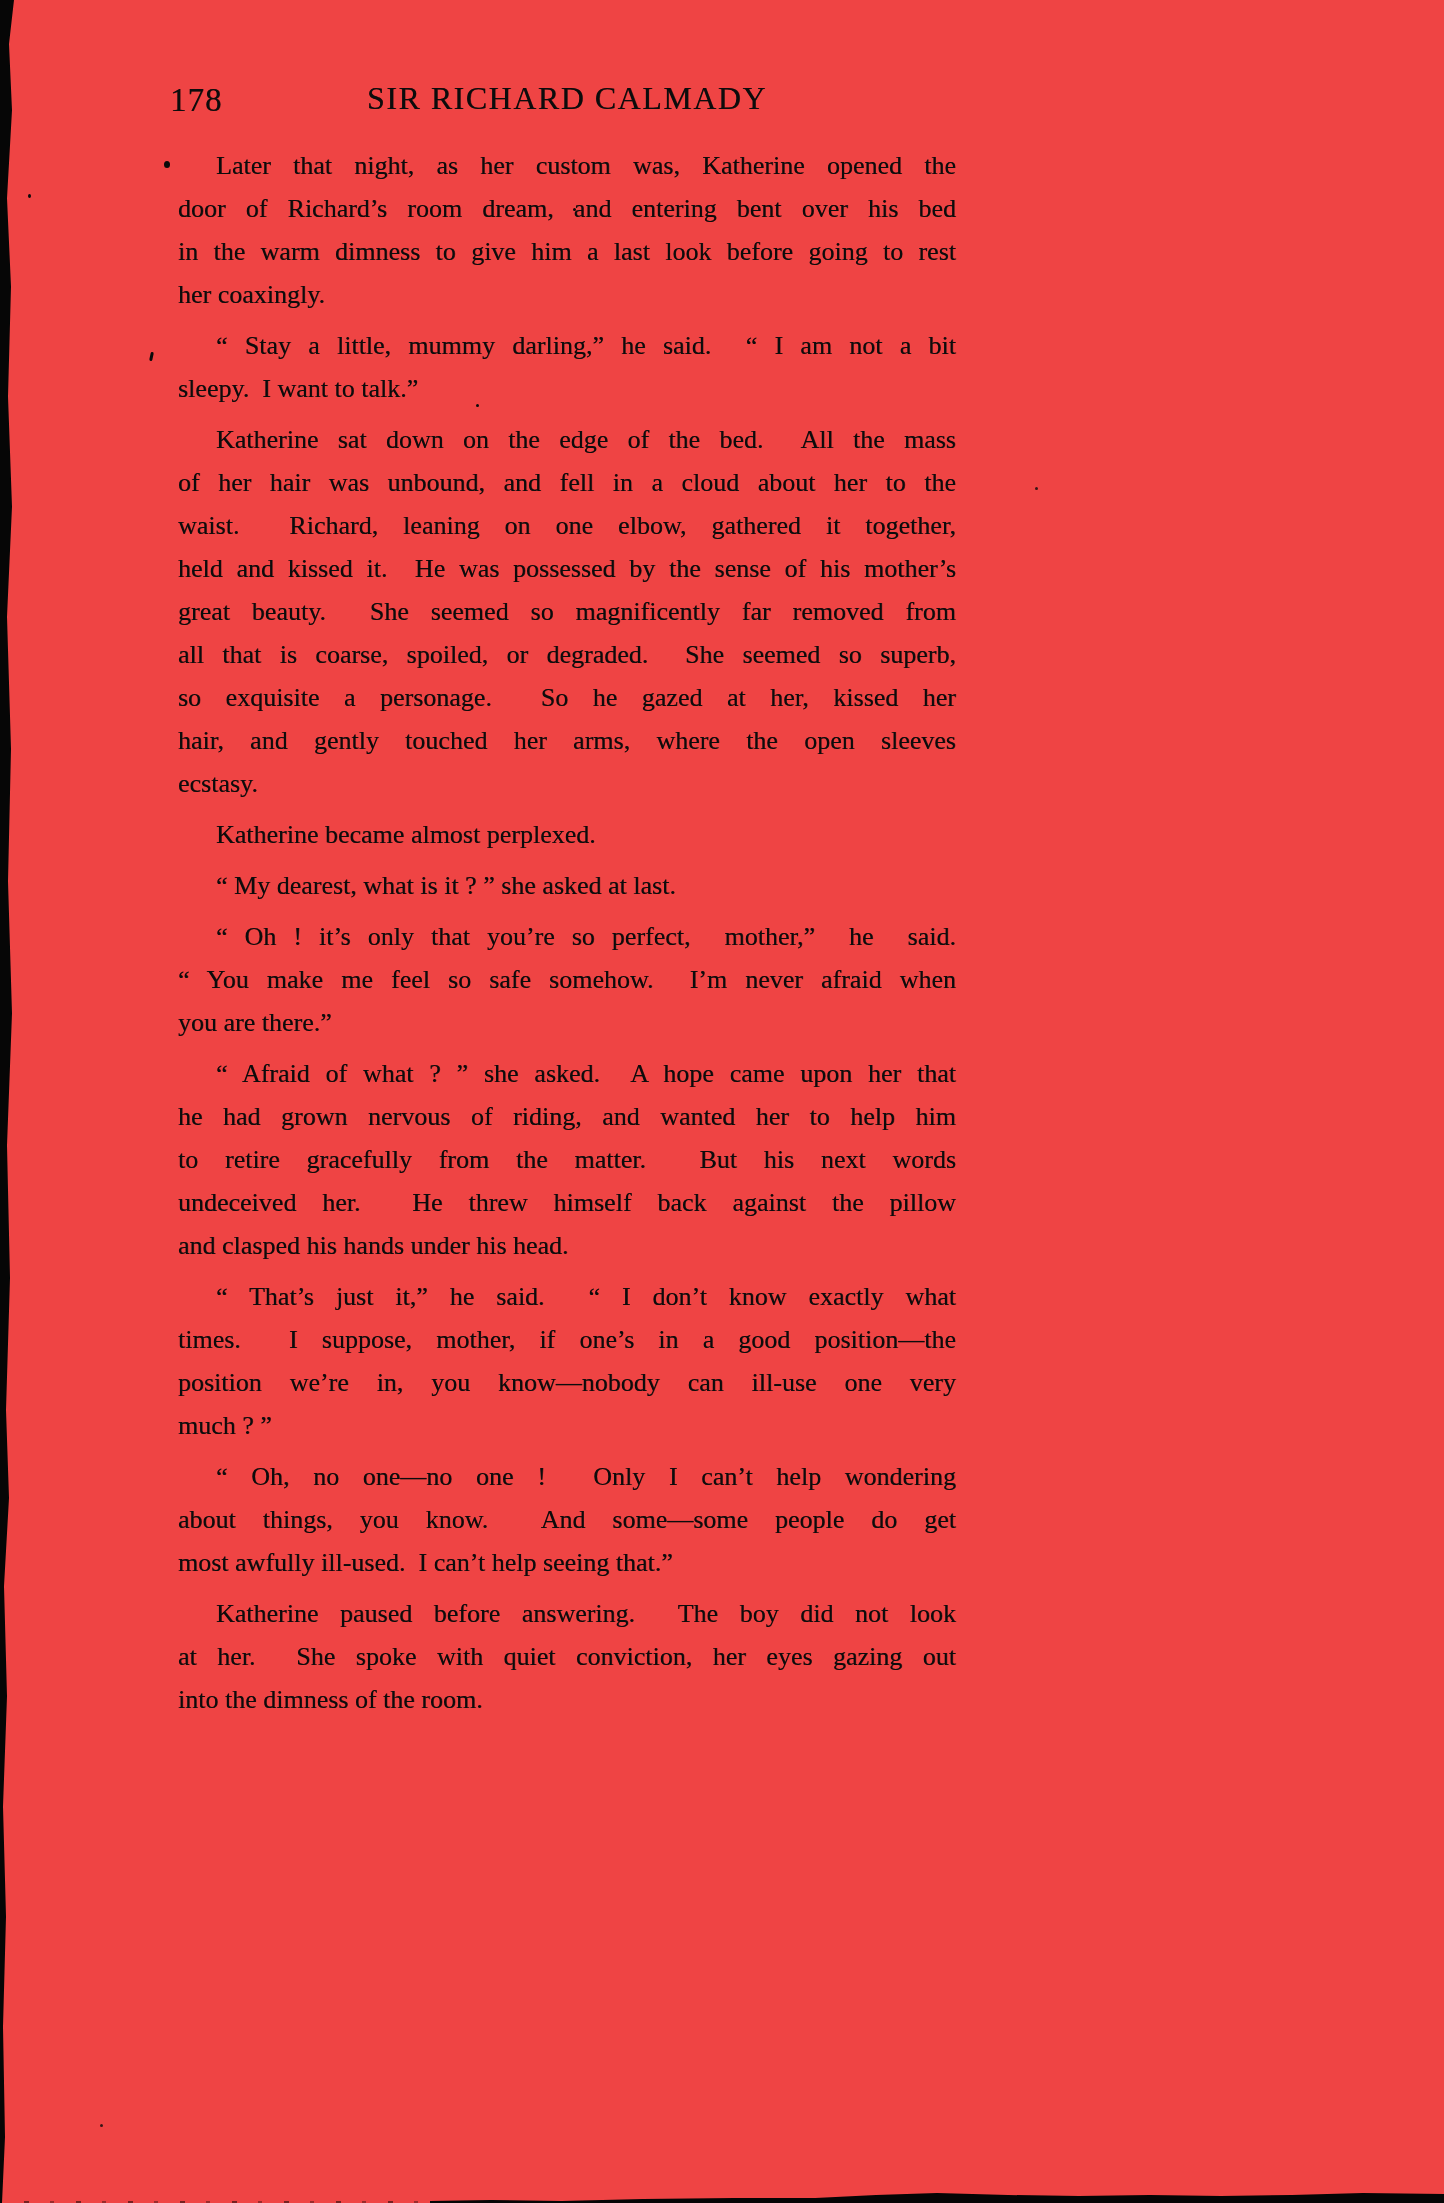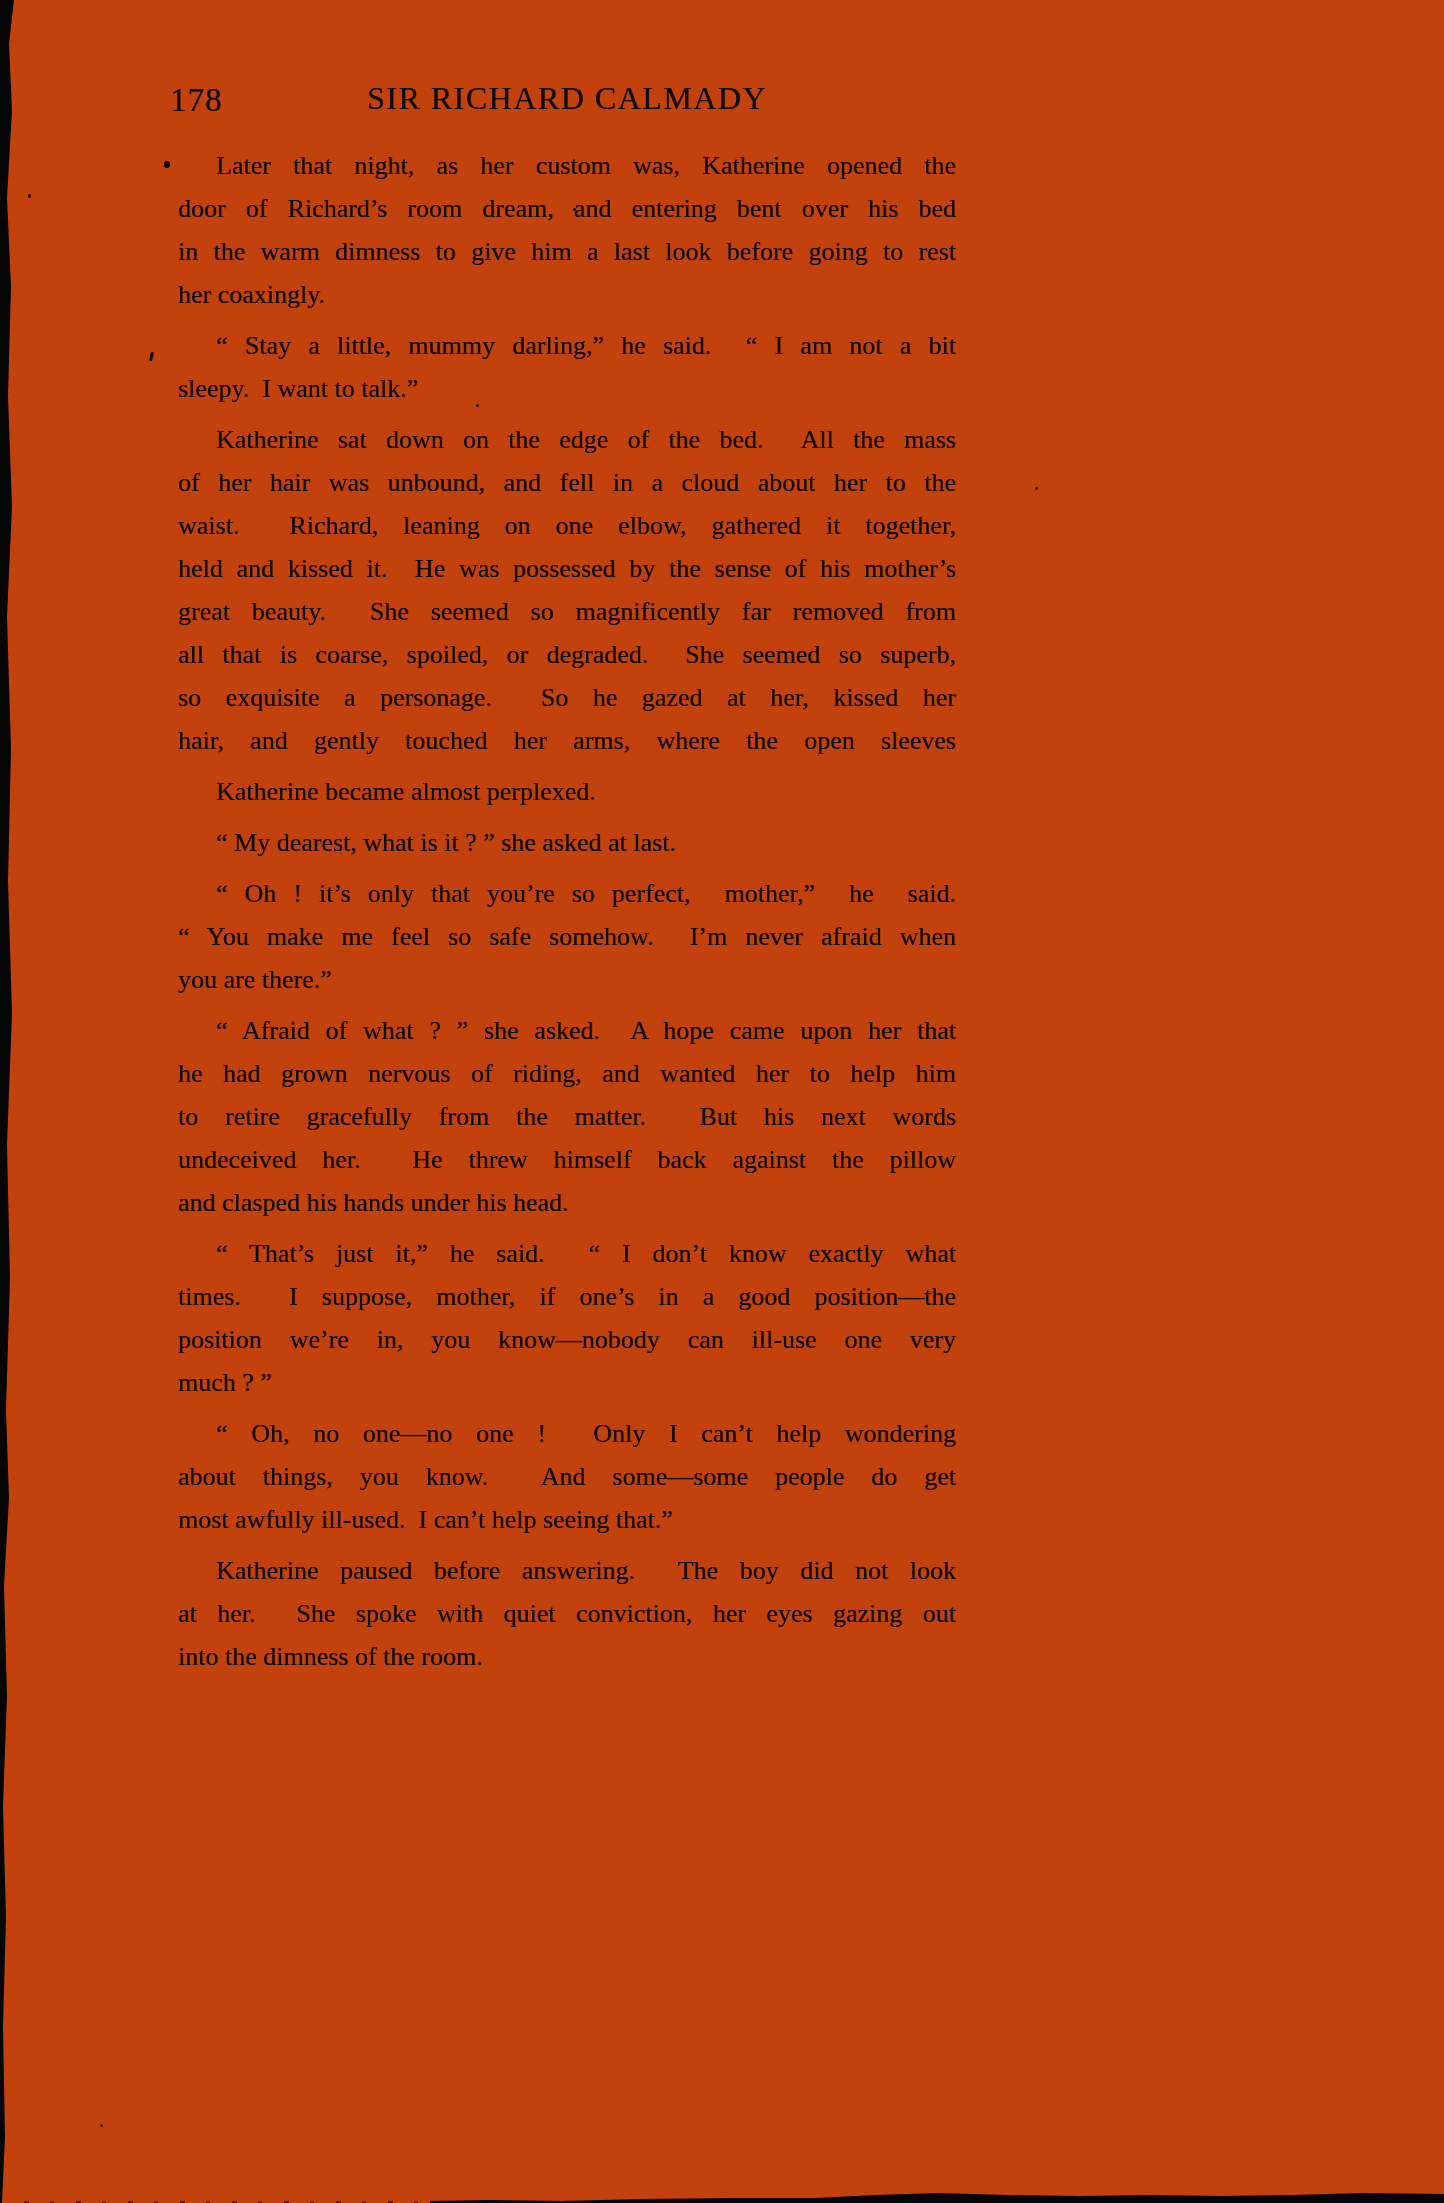--- a/index.html
+++ b/index.html
@@ -4,21 +4,21 @@
 <style>
   html, body {
     margin: 0; padding: 0;
     width: 1444px; height: 2203px;
     background: #ffffff;
     overflow: hidden;
   }
   .page {
     position: absolute; inset: 0;
     width: 1444px; height: 2203px;
-    background: #c2410c;
+    background: #ef4444;
     color: #0c0c0c;
     font-family: "Liberation Serif", "DejaVu Serif", serif;
   }
   
   .pagehead {
     position: absolute;
     left: 170px; top: 80px;
     width: 794px; height: 40px;
   }
   .pagenum {
@@ -110,20 +110,21 @@
       </div>
       <div class="para">
         <div class="line first">Katherine sat down on the edge of the bed.&nbsp; All the mass</div>
         <div class="line">of her hair was unbound, and fell in a cloud about her to the</div>
         <div class="line">waist.&nbsp; Richard, leaning on one elbow, gathered it together,</div>
         <div class="line">held and kissed it.&nbsp; He was possessed by the sense of his mother’s</div>
         <div class="line">great beauty.&nbsp; She seemed so magnificently far removed from</div>
         <div class="line">all that is coarse, spoiled, or degraded.&nbsp; She seemed so superb,</div>
         <div class="line">so exquisite a personage.&nbsp; So he gazed at her, kissed her</div>
         <div class="line">hair, and gently touched her arms, where the open sleeves</div>
+        <div class="line last">ecstasy.</div>
       </div>
       <div class="para">
         <div class="line first last">Katherine became almost perplexed.</div>
       </div>
       <div class="para">
         <div class="line first last">“ My dearest, what is it ? ” she asked at last.</div>
       </div>
       <div class="para">
         <div class="line first">“ Oh ! it’s only that you’re so perfect,&nbsp; mother,”&nbsp; he&nbsp; said.</div>
         <div class="line">“ You make me feel so safe somehow.&nbsp; I’m never afraid when</div>

